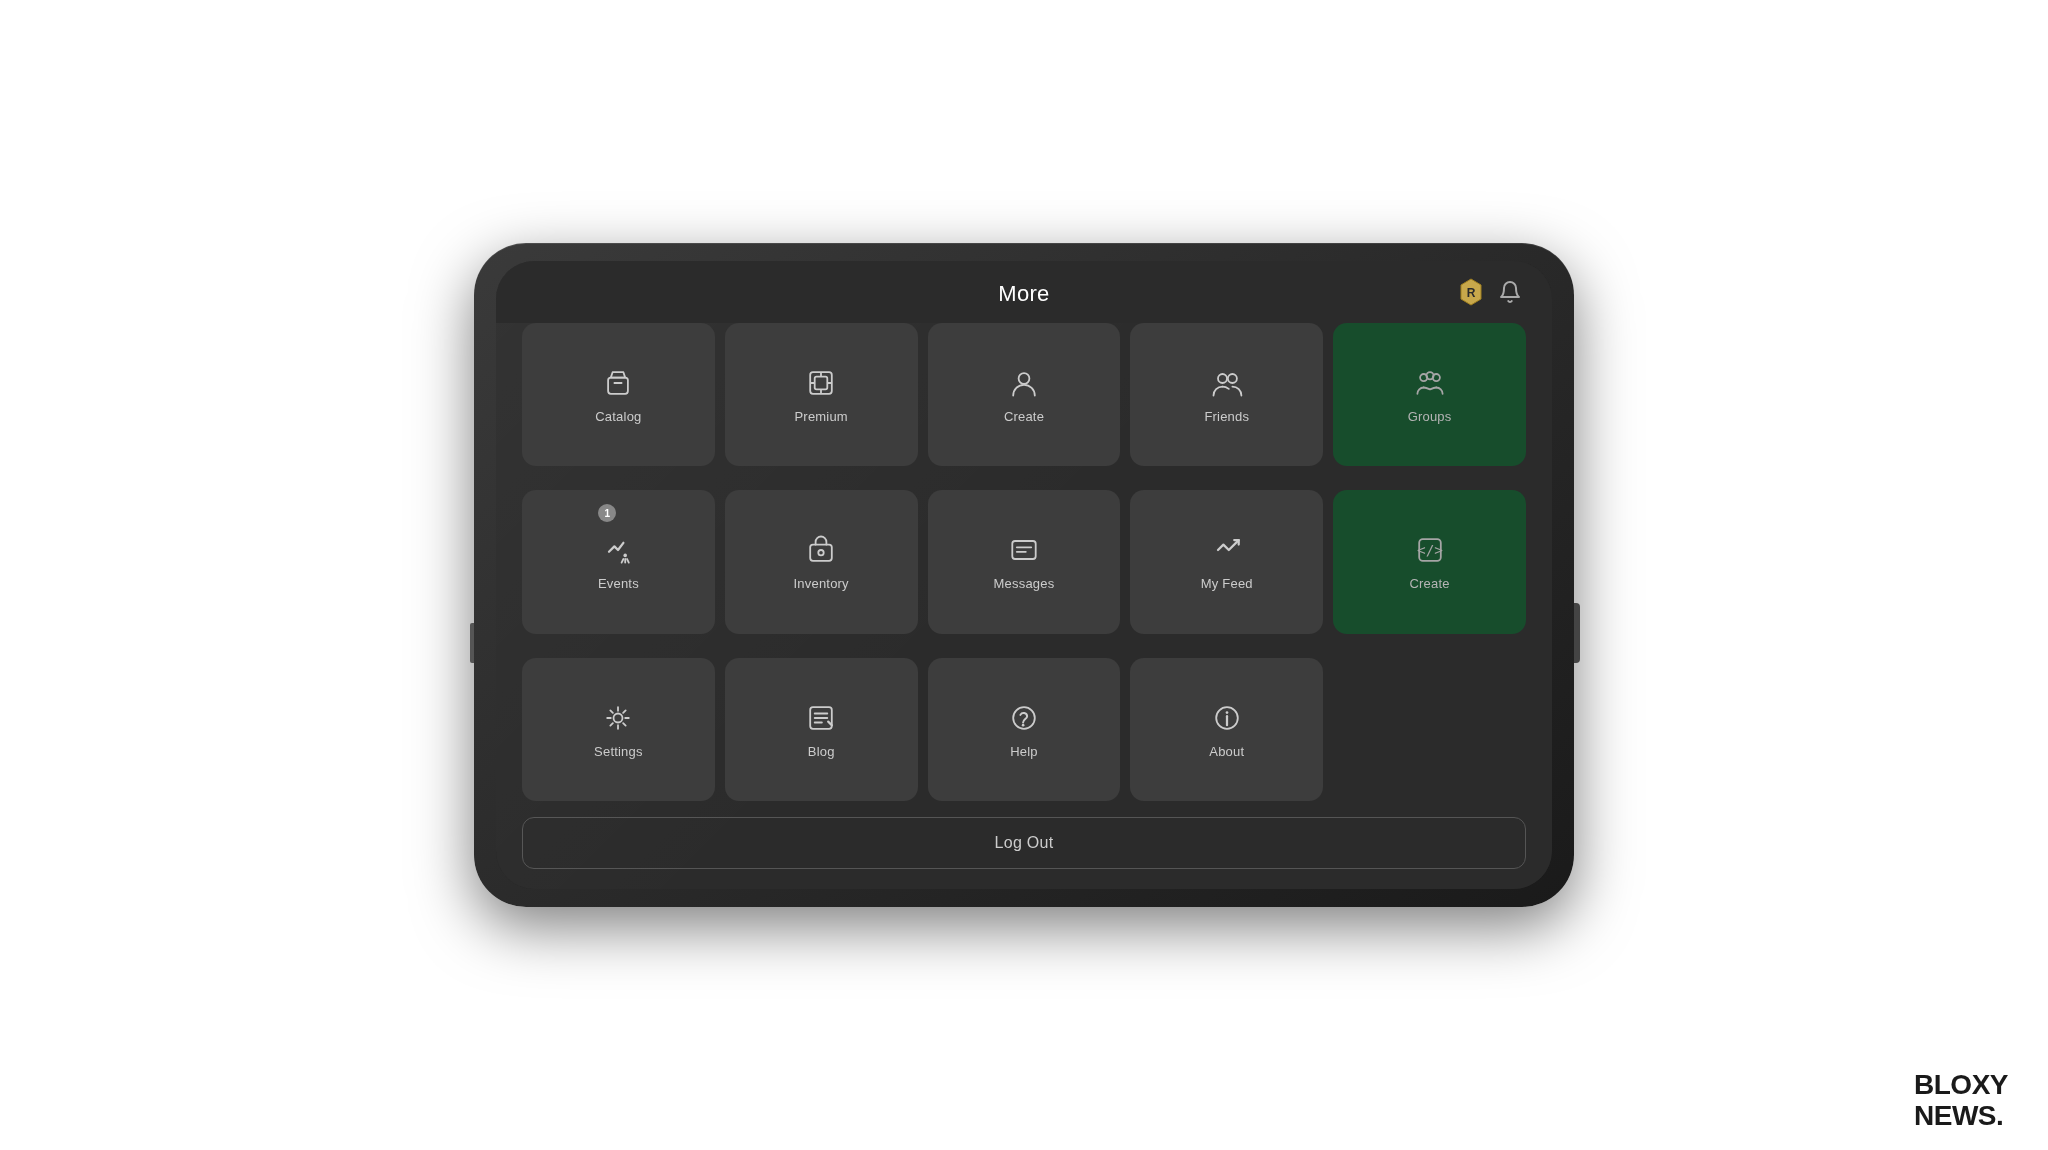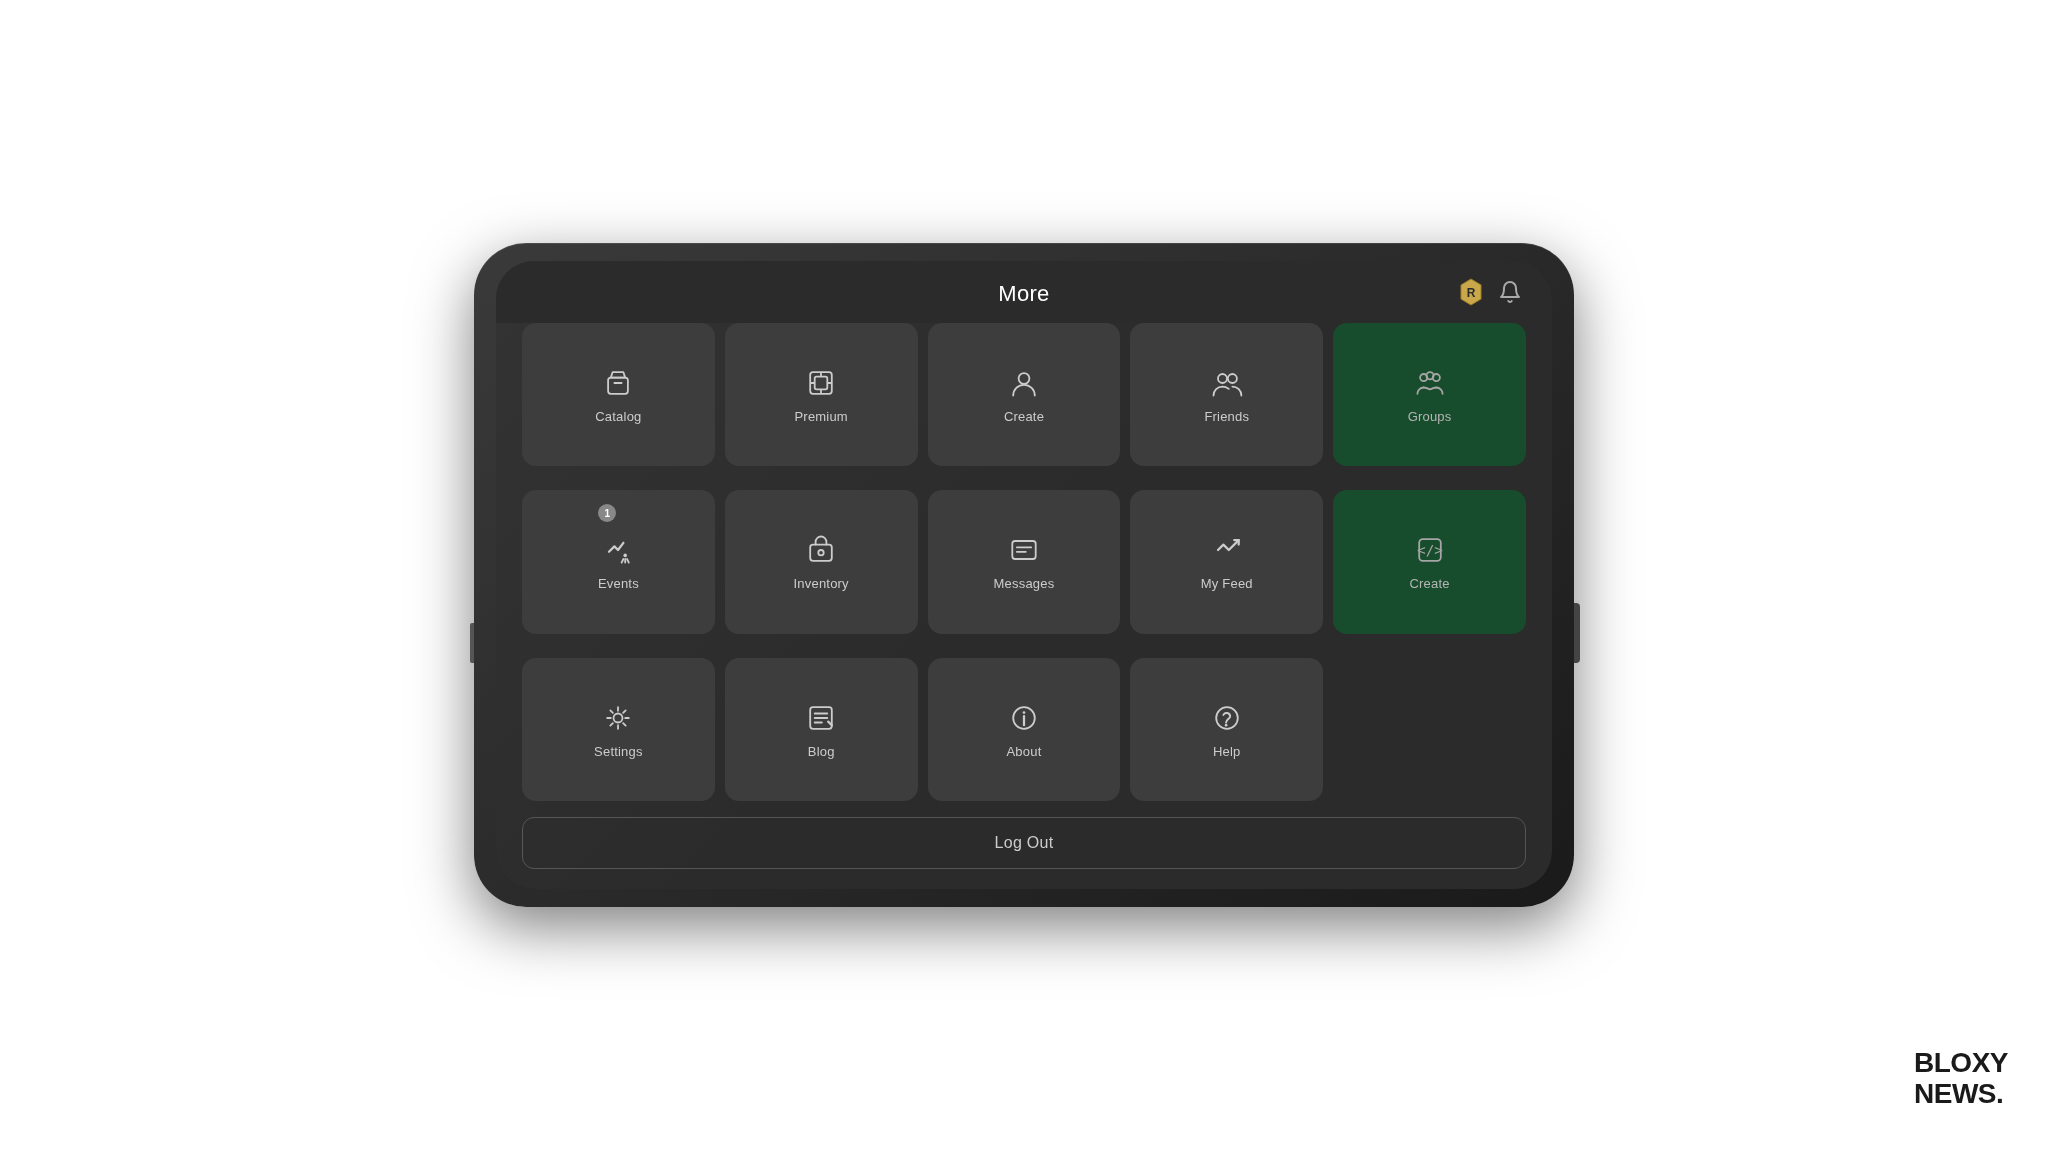--- a/index.html
+++ b/index.html
@@ -183,21 +183,21 @@
       font-size: 16px;
       font-weight: 400;
       padding: 16px;
       cursor: pointer;
       letter-spacing: 0.3px;
     }
 
     
     .branding {
       position: absolute;
-      bottom: 40px;
+      bottom: 18px;
       right: 40px;
       font-size: 28px;
       font-weight: 900;
       color: #1a1a1a;
       line-height: 1.1;
       text-align: left;
       letter-spacing: -0.5px;
     }
 
     
@@ -394,36 +394,36 @@
                 <line x1="28" y1="24" x2="32" y2="28" stroke="#ccc" stroke-width="2.5" stroke-linecap="round"></line>
               </svg>
             </div>
             <span class="item-label">Blog</span>
           </div>
 
           <div class="grid-item">
             <div class="item-icon">
               <svg class="icon-svg" viewBox="0 0 40 40" fill="none">
                 <circle cx="20" cy="20" r="12" stroke="#ccc" stroke-width="2"></circle>
+                <path d="M16 16.5a4 4 0 0 1 7.5 1.5c0 3-4.5 3.5-4.5 7" stroke="#ccc" stroke-width="2.2" stroke-linecap="round"></path>
+                <circle cx="19" cy="28" r="1.5" fill="#ccc"></circle>
+              </svg>
+            </div>
+            <span class="item-label">Help</span>
+          </div>
+
+          <div class="grid-item">
+            <div class="item-icon">
+              <svg class="icon-svg" viewBox="0 0 40 40" fill="none">
+                <circle cx="20" cy="20" r="12" stroke="#ccc" stroke-width="2"></circle>
                 <line x1="20" y1="18" x2="20" y2="28" stroke="#ccc" stroke-width="2.5" stroke-linecap="round"></line>
                 <circle cx="20" cy="14" r="1.5" fill="#ccc"></circle>
               </svg>
             </div>
             <span class="item-label">About</span>
-          </div>
-
-          <div class="grid-item">
-            <div class="item-icon">
-              <svg class="icon-svg" viewBox="0 0 40 40" fill="none">
-                <circle cx="20" cy="20" r="12" stroke="#ccc" stroke-width="2"></circle>
-                <path d="M16 16.5a4 4 0 0 1 7.5 1.5c0 3-4.5 3.5-4.5 7" stroke="#ccc" stroke-width="2.2" stroke-linecap="round"></path>
-                <circle cx="19" cy="28" r="1.5" fill="#ccc"></circle>
-              </svg>
-            </div>
-            <span class="item-label">Help</span>
           </div>
 
           <div class="grid-item empty">
           </div>
 
         </div>
 
       </div>
 
       <div class="logout-container">

